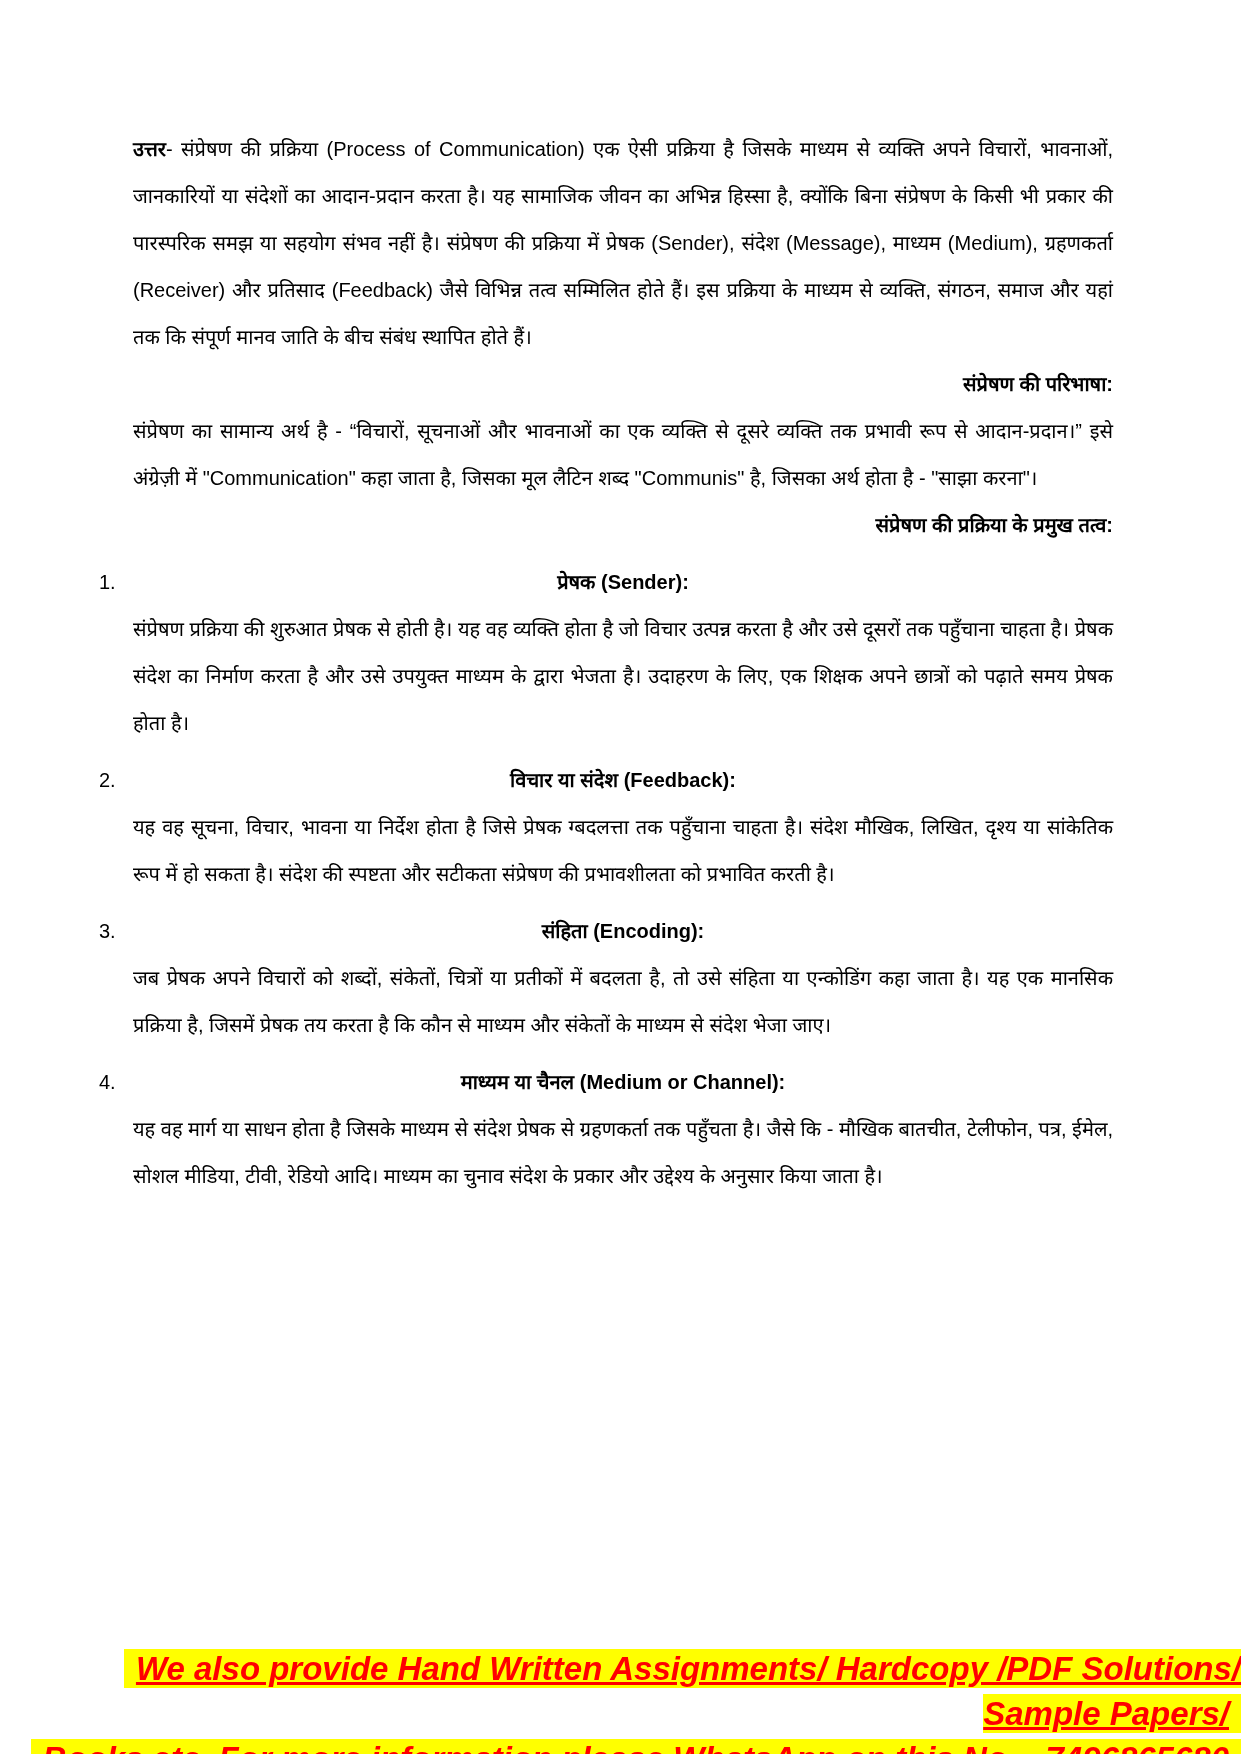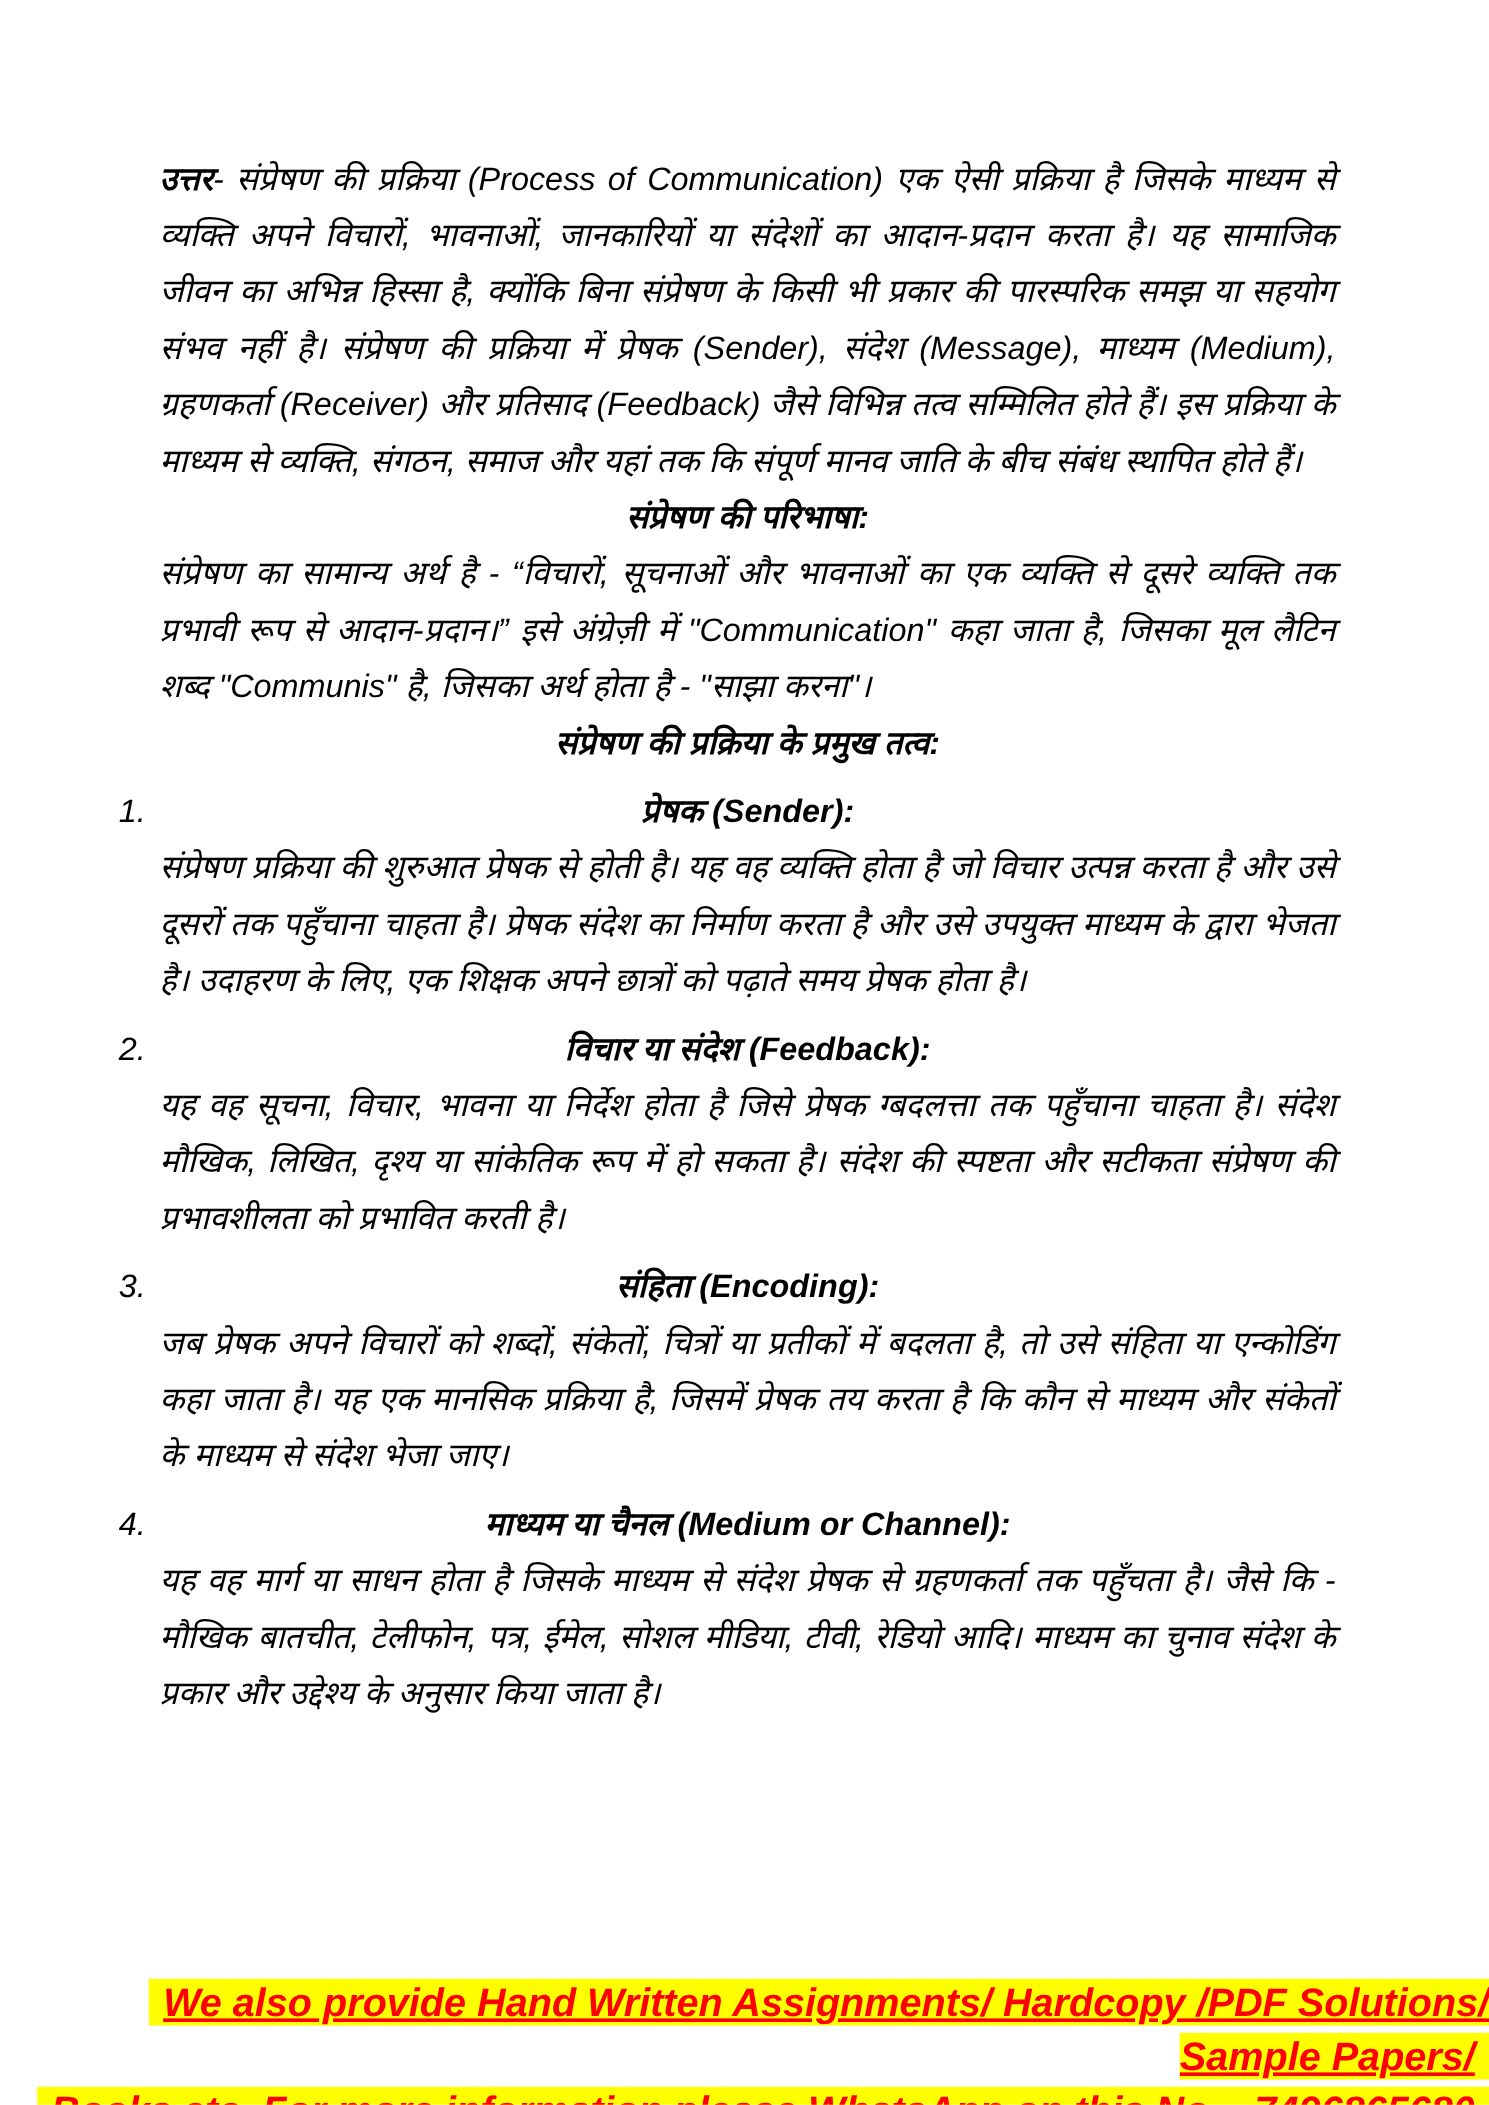--- a/index.html
+++ b/index.html
@@ -7,28 +7,27 @@
     width:1241px; height:1754px;
     background:#ffffff;
     position:relative;
     font-family:"Liberation Sans", sans-serif;
     color:#000000;
   }
   .content {
     position:absolute;
     left:133px; top:126px;
     width:980px;
-    font-size:27px;
+    font-size:20px;
     line-height:47px;
     text-align:justify;
-    font-style:italic;
   }
   p { margin:0; }
   .bold { font-weight:bold; }
-  .heading { font-weight:bold; text-align:center; }
+  .heading { font-weight:bold; text-align:right; }
   .item { position:relative; margin-top:10px; }
   .item-number { position:absolute; left:-34px; top:0; }
   .item-title { font-weight:bold; text-align:center; }
   .footer {
     position:absolute;
     top:1646px; left:0;
     width:1241px;
     text-align:right;
     font-style:italic;
     font-weight:bold;

